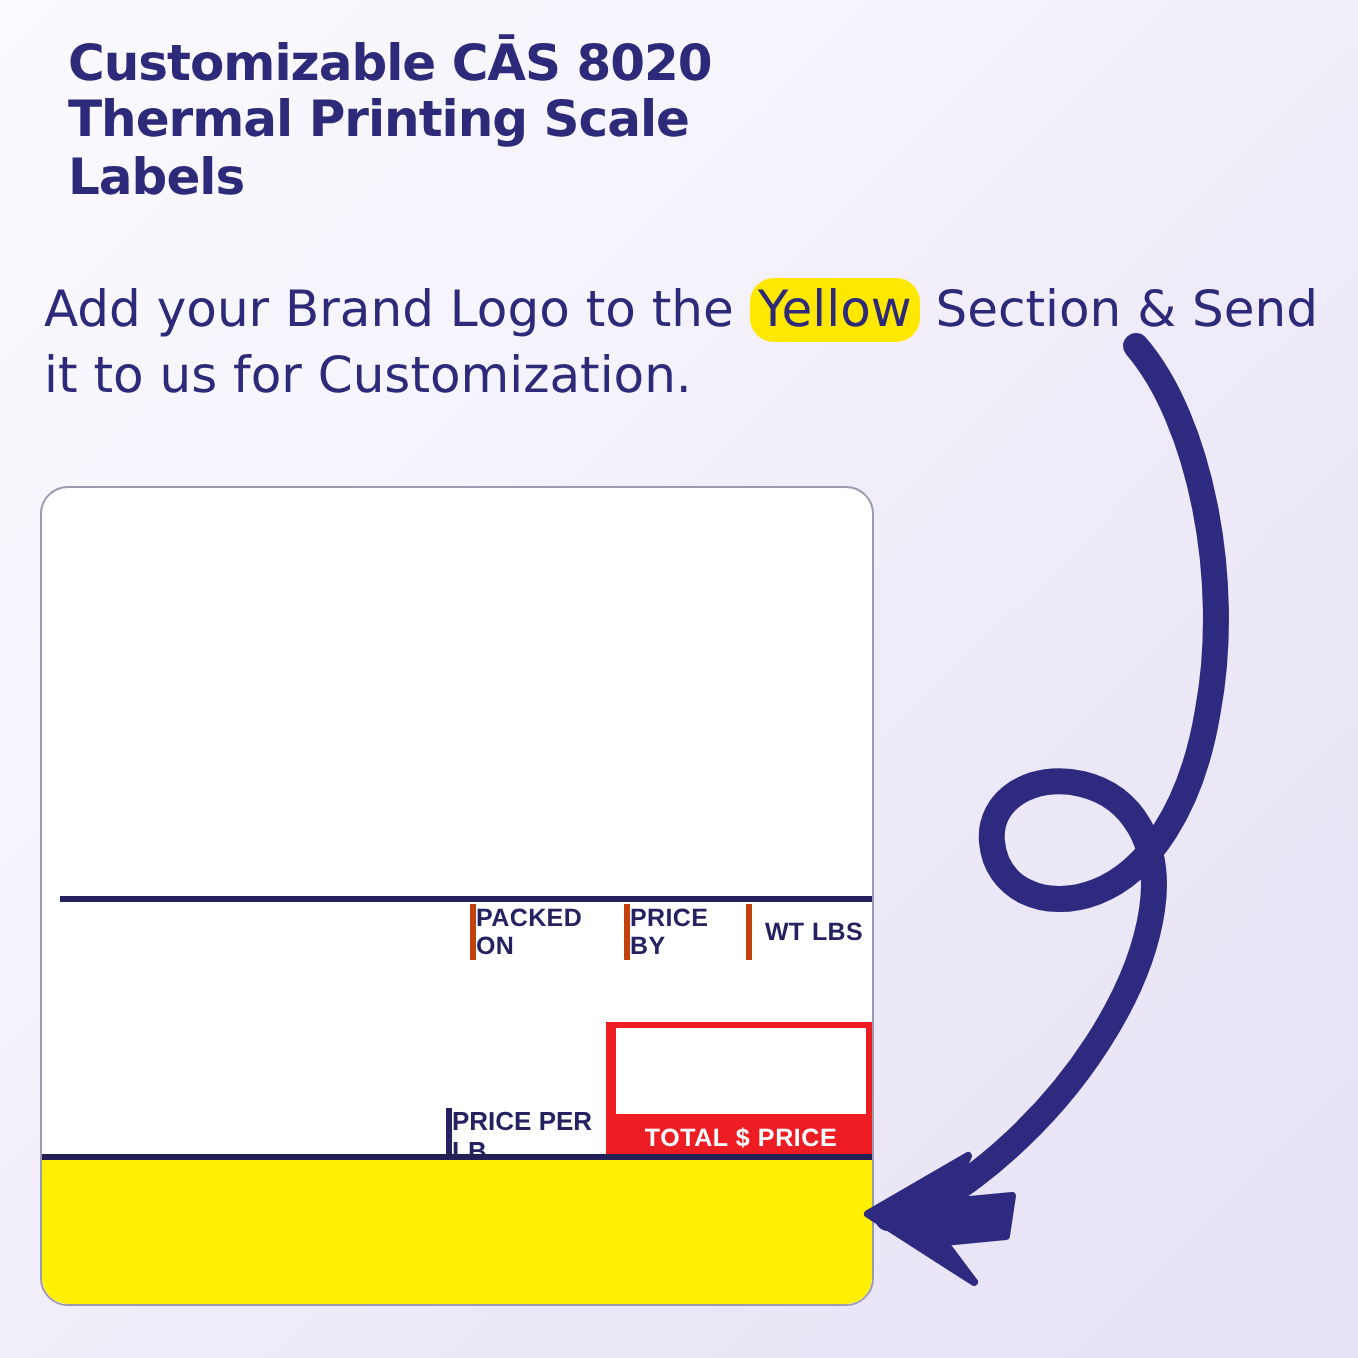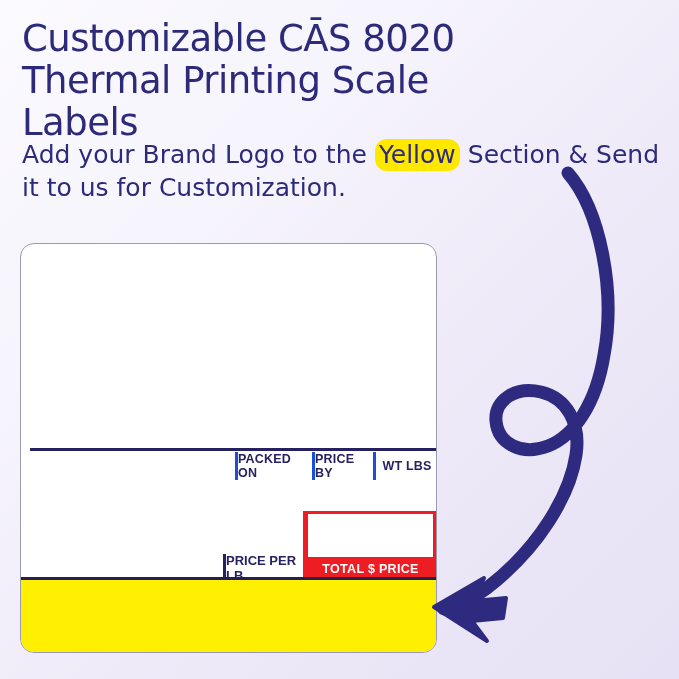--- a/index.html
+++ b/index.html
@@ -16,26 +16,26 @@
     position: relative;
     width: 679px;
     height: 679px;
     background: linear-gradient(135deg, #fbfaff 0%, #f6f4fc 30%, #eeeaf8 60%, #e6e1f4 100%);
     overflow: hidden;
   }
 
   
   .headline {
     position: absolute;
-    left: 22px;
+    left: 34px;
     top: 18px;
     width: 620px;
     font-family: "DejaVu Sans", sans-serif;
-    font-weight: normal;
-    font-size: 37px;
+    font-weight: bold;
+    font-size: 25px;
     line-height: 1.13;
     letter-spacing: -0.5px;
     color: #2e2a7a;
     white-space: pre-line;
   }
   .subline {
     position: absolute;
     left: 22px;
     top: 138px;
     width: 640px;
@@ -98,21 +98,21 @@
     display: flex;
     align-items: center;
     justify-content: center;
     font-family: "Liberation Sans", sans-serif;
     font-weight: bold;
     font-size: 12.5px;
     letter-spacing: 0.2px;
     color: #262262;
     box-sizing: border-box;
   }
-  .hdr-cell.divided { border-left: 3px solid #1d4ed8; }
+  .hdr-cell.divided { border-left: 3px solid #c2410c; }
   #hdr-0 { left: 214px; width: 77px; }
   #hdr-1 { left: 291px; width: 61px; }
   #hdr-2 { left: 352px; width: 65px; }
 
   
   #price-row {
     position: absolute;
     left: 0;
     top: 310px;
     right: 0;

